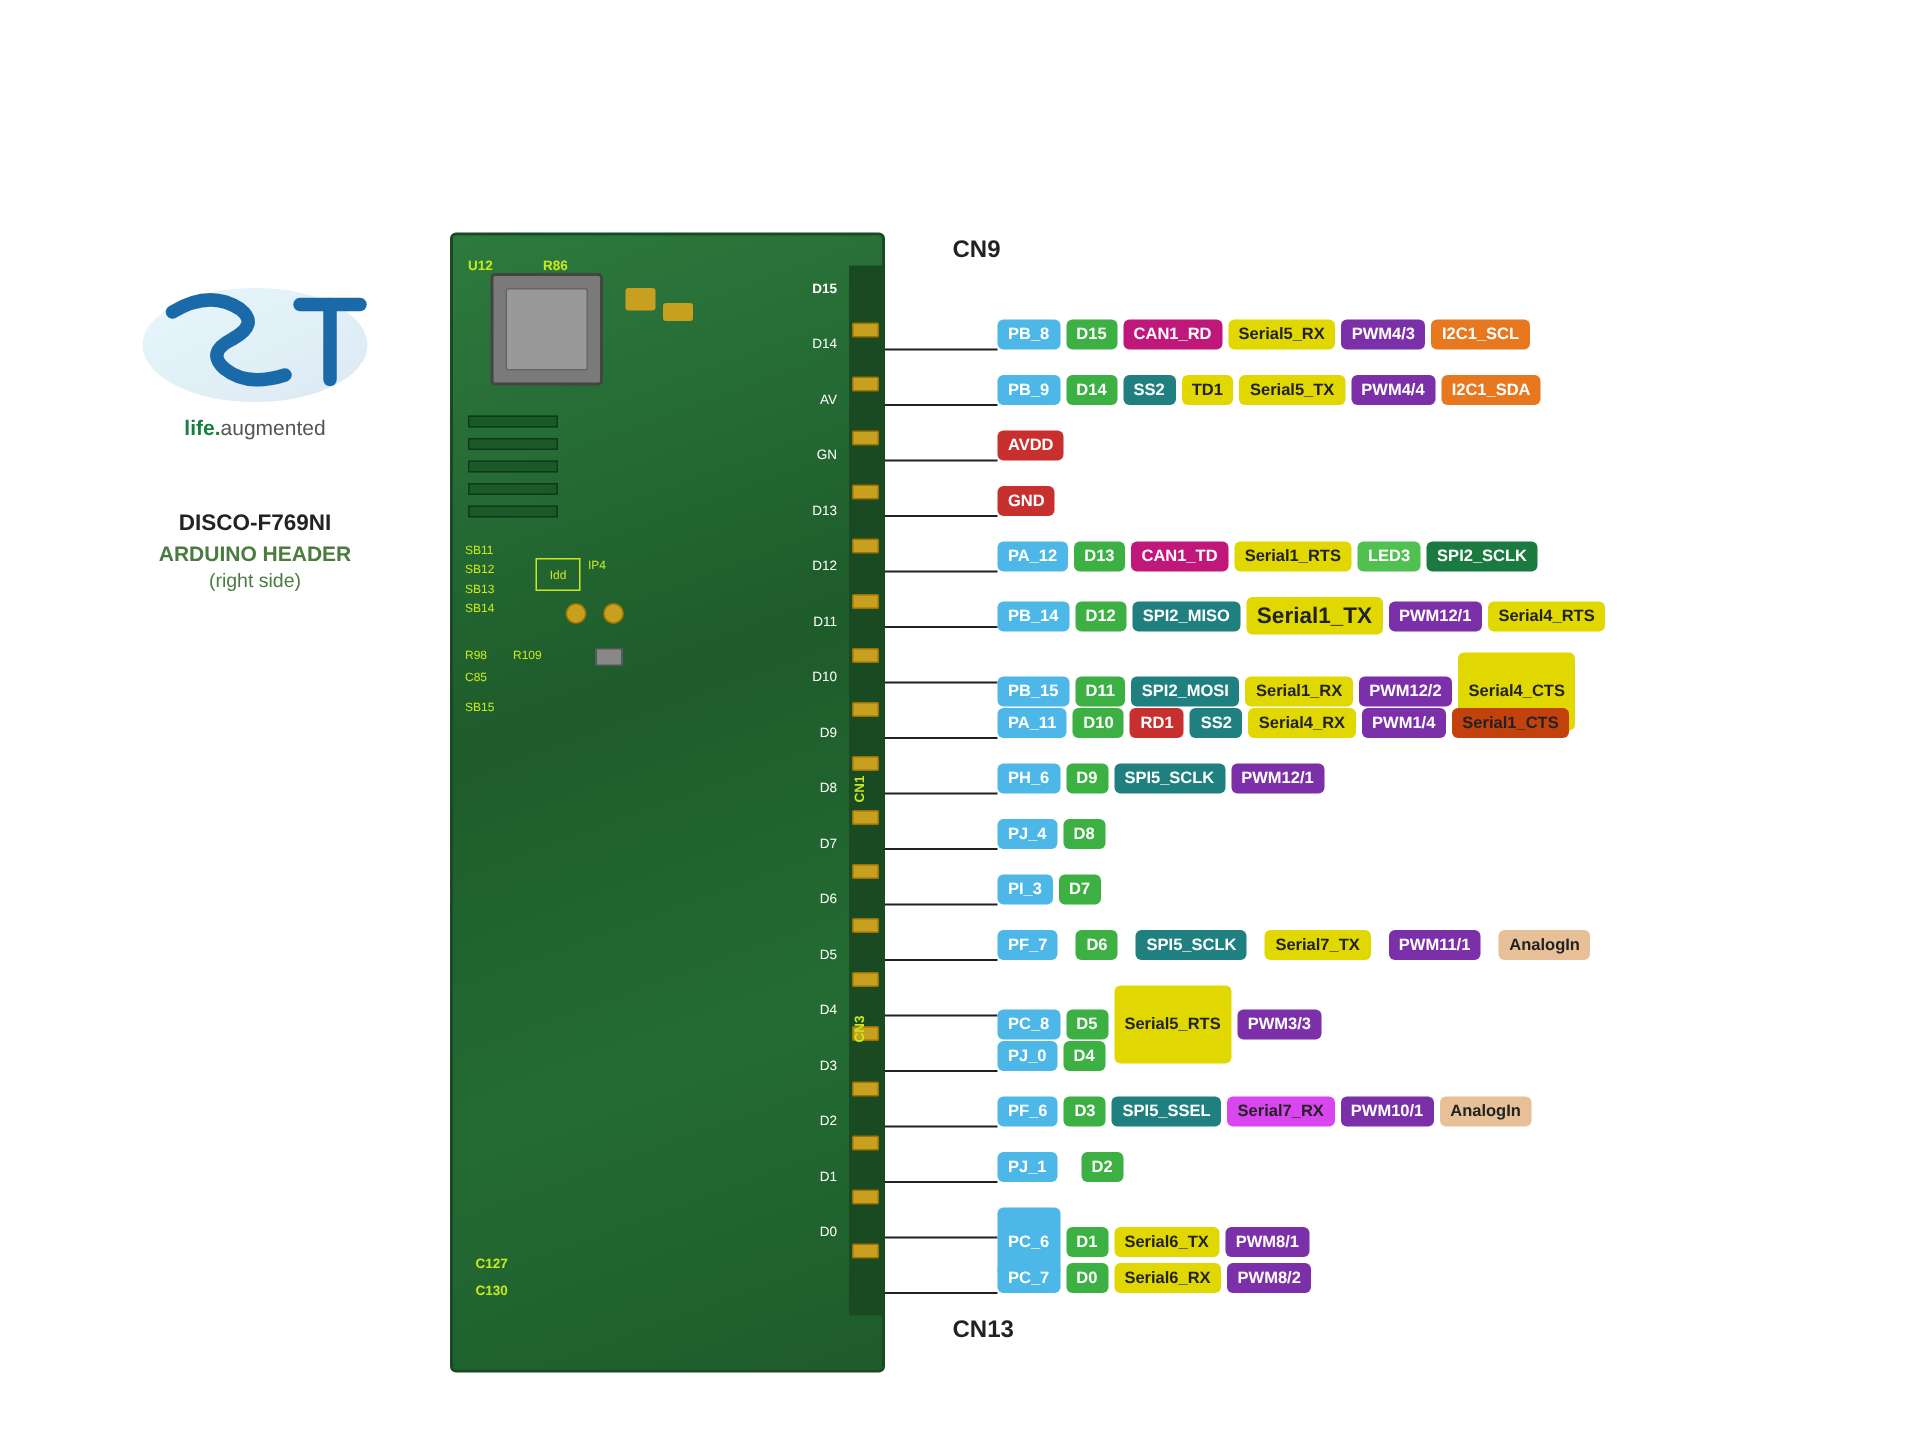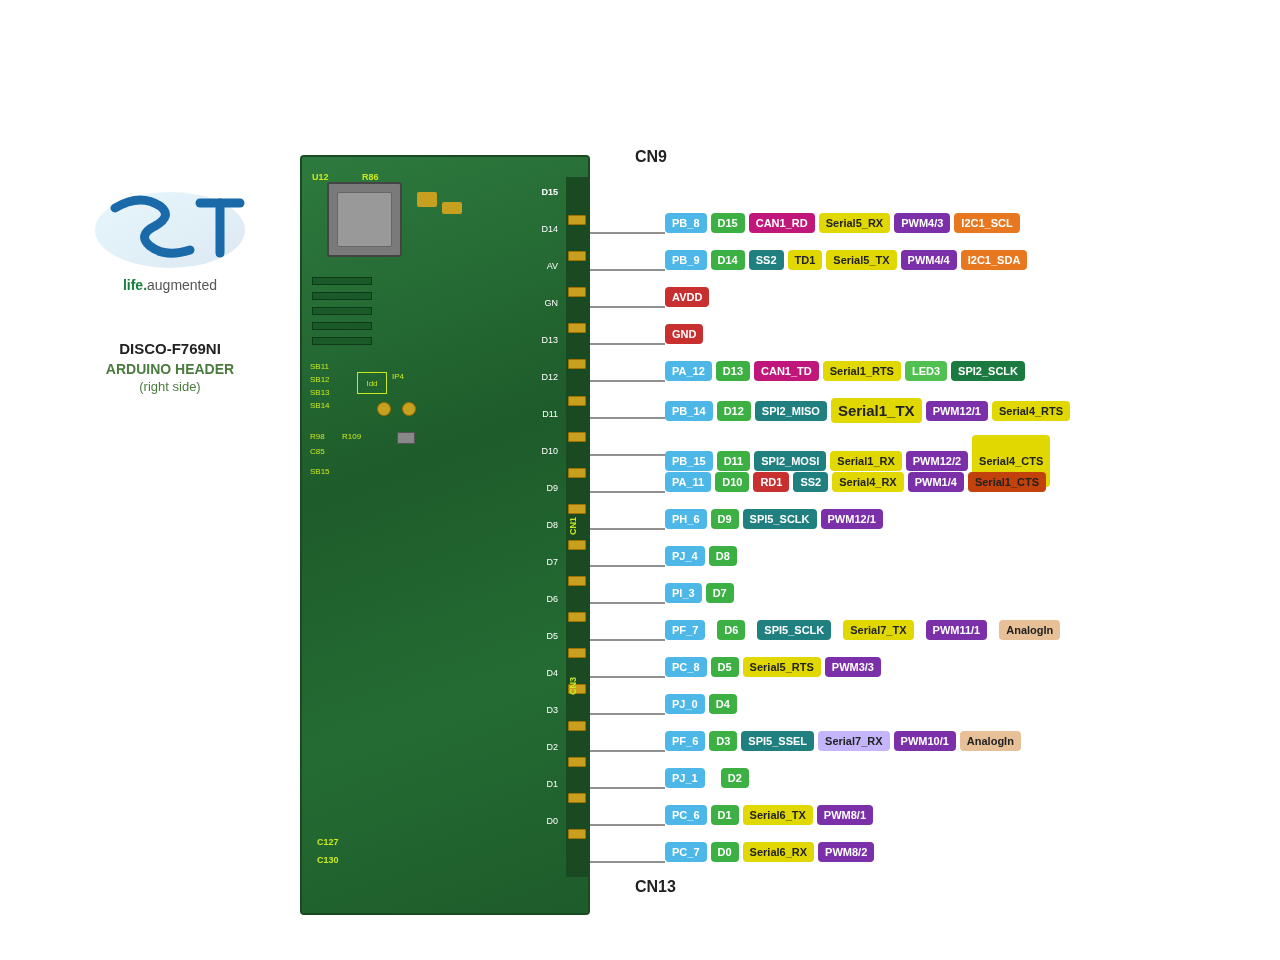--- a/index.html
+++ b/index.html
@@ -174,21 +174,21 @@
     <div style="position:absolute; right:30px; top:548px; color:#fff; font-size:9px;">D3</div>
     <div style="position:absolute; right:30px; top:585px; color:#fff; font-size:9px;">D2</div>
     <div style="position:absolute; right:30px; top:622px; color:#fff; font-size:9px;">D1</div>
     <div style="position:absolute; right:30px; top:659px; color:#fff; font-size:9px;">D0</div>
 
     <div style="position:absolute; right:10px; top:360px; color:#c8e820; font-size:9px; font-weight:bold; writing-mode:vertical-rl; transform:rotate(180deg);">CN1</div>
     <div style="position:absolute; right:10px; top:520px; color:#c8e820; font-size:9px; font-weight:bold; writing-mode:vertical-rl; transform:rotate(180deg);">CN3</div>
   </div>
 </div>
 
-<div style="position:absolute; left:635px; top:148px; font-size:16px; font-weight:bold; color:#222;">CN9</div>
+<div style="position:absolute; left:635px; top:158px; font-size:16px; font-weight:bold; color:#222;">CN9</div>
 
 <div style="position:absolute; left:635px; top:878px; font-size:16px; font-weight:bold; color:#222;">CN13</div>
 
 <div id="diagram" style="position:absolute; left:590px; top:185px; width:700px; height:720px;">
 
   <svg style="position:absolute; left:0; top:0; width:100px; height:720px; pointer-events:none;">
 
     <line x1="0" y1="48" x2="75" y2="48" stroke="#222" stroke-width="1.2"></line>
     <line x1="0" y1="85" x2="75" y2="85" stroke="#222" stroke-width="1.2"></line>
     <line x1="0" y1="122" x2="75" y2="122" stroke="#222" stroke-width="1.2"></line>
@@ -282,41 +282,41 @@
       <span style="display: inline-block; padding: 4px 7px; border-radius: 4px; font-size: 11px; font-weight: bold; color: rgb(255, 255, 255); background: rgb(77, 184, 232); white-space: nowrap; text-align: center;">PF_7</span>
       <span style="display: inline-block; padding: 4px 7px; border-radius: 4px; font-size: 11px; font-weight: bold; color: rgb(255, 255, 255); background: rgb(60, 176, 67); white-space: nowrap; text-align: center;">D6</span>
       <span style="display: inline-block; padding: 4px 7px; border-radius: 4px; font-size: 11px; font-weight: bold; color: rgb(255, 255, 255); background: rgb(32, 128, 128); white-space: nowrap; text-align: center;">SPI5_SCLK</span>
       <span style="display: inline-block; padding: 4px 7px; border-radius: 4px; font-size: 11px; font-weight: bold; color: rgb(34, 34, 34); background: rgb(224, 216, 0); white-space: nowrap; text-align: center;">Serial7_TX</span>
       <span style="display: inline-block; padding: 4px 7px; border-radius: 4px; font-size: 11px; font-weight: bold; color: rgb(255, 255, 255); background: rgb(123, 47, 168); white-space: nowrap; text-align: center;">PWM11/1</span>
       <span style="display: inline-block; padding: 4px 7px; border-radius: 4px; font-size: 11px; font-weight: bold; color: rgb(34, 34, 34); background: rgb(232, 192, 152); white-space: nowrap; text-align: center;">AnalogIn</span>
     </div>
     <div style="display: flex; align-items: center; position: absolute; left: 75px; top: 472px; gap: 4px;">
       <span style="display: inline-block; padding: 4px 7px; border-radius: 4px; font-size: 11px; font-weight: bold; color: rgb(255, 255, 255); background: rgb(77, 184, 232); white-space: nowrap; text-align: center;">PC_8</span>
       <span style="display: inline-block; padding: 4px 7px; border-radius: 4px; font-size: 11px; font-weight: bold; color: rgb(255, 255, 255); background: rgb(60, 176, 67); white-space: nowrap; text-align: center;">D5</span>
-      <span style="display: inline-block; padding: 4px 7px; border-radius: 4px; font-size: 11px; font-weight: bold; color: rgb(34, 34, 34); background: rgb(224, 216, 0); white-space: nowrap; text-align: center;">Serial5_RTS</span>
+      <span style="display: inline-block; padding: 20px 7px; border-radius: 4px; font-size: 11px; font-weight: bold; color: rgb(34, 34, 34); background: rgb(224, 216, 0); white-space: nowrap; text-align: center;">Serial5_RTS</span>
       <span style="display: inline-block; padding: 4px 7px; border-radius: 4px; font-size: 11px; font-weight: bold; color: rgb(255, 255, 255); background: rgb(123, 47, 168); white-space: nowrap; text-align: center;">PWM3/3</span>
     </div>
     <div style="display: flex; align-items: center; position: absolute; left: 75px; top: 509px; gap: 4px;">
       <span style="display: inline-block; padding: 4px 7px; border-radius: 4px; font-size: 11px; font-weight: bold; color: rgb(255, 255, 255); background: rgb(77, 184, 232); white-space: nowrap; text-align: center;">PJ_0</span>
       <span style="display: inline-block; padding: 4px 7px; border-radius: 4px; font-size: 11px; font-weight: bold; color: rgb(255, 255, 255); background: rgb(60, 176, 67); white-space: nowrap; text-align: center;">D4</span>
     </div>
     <div style="display: flex; align-items: center; position: absolute; left: 75px; top: 546px; gap: 4px;">
       <span style="display: inline-block; padding: 4px 7px; border-radius: 4px; font-size: 11px; font-weight: bold; color: rgb(255, 255, 255); background: rgb(77, 184, 232); white-space: nowrap; text-align: center;">PF_6</span>
       <span style="display: inline-block; padding: 4px 7px; border-radius: 4px; font-size: 11px; font-weight: bold; color: rgb(255, 255, 255); background: rgb(60, 176, 67); white-space: nowrap; text-align: center;">D3</span>
       <span style="display: inline-block; padding: 4px 7px; border-radius: 4px; font-size: 11px; font-weight: bold; color: rgb(255, 255, 255); background: rgb(32, 128, 128); white-space: nowrap; text-align: center;">SPI5_SSEL</span>
-      <span style="display: inline-block; padding: 4px 7px; border-radius: 4px; font-size: 11px; font-weight: bold; color: rgb(34, 34, 34); background: #c4b5fd; white-space: nowrap; text-align: center;">Serial7_RX</span>
+      <span style="display: inline-block; padding: 4px 7px; border-radius: 4px; font-size: 11px; font-weight: bold; color: rgb(34, 34, 34); background: #d946ef; white-space: nowrap; text-align: center;">Serial7_RX</span>
       <span style="display: inline-block; padding: 4px 7px; border-radius: 4px; font-size: 11px; font-weight: bold; color: rgb(255, 255, 255); background: rgb(123, 47, 168); white-space: nowrap; text-align: center;">PWM10/1</span>
       <span style="display: inline-block; padding: 4px 7px; border-radius: 4px; font-size: 11px; font-weight: bold; color: rgb(34, 34, 34); background: rgb(232, 192, 152); white-space: nowrap; text-align: center;">AnalogIn</span>
     </div>
     <div style="display: flex; align-items: center; position: absolute; left: 75px; top: 583px; gap: 16px;">
       <span style="display: inline-block; padding: 4px 7px; border-radius: 4px; font-size: 11px; font-weight: bold; color: rgb(255, 255, 255); background: rgb(77, 184, 232); white-space: nowrap; text-align: center;">PJ_1</span>
       <span style="display: inline-block; padding: 4px 7px; border-radius: 4px; font-size: 11px; font-weight: bold; color: rgb(255, 255, 255); background: rgb(60, 176, 67); white-space: nowrap; text-align: center;">D2</span>
     </div>
     <div style="display: flex; align-items: center; position: absolute; left: 75px; top: 620px; gap: 4px;">
-      <span style="display: inline-block; padding: 4px 7px; border-radius: 4px; font-size: 11px; font-weight: bold; color: rgb(255, 255, 255); background: rgb(77, 184, 232); white-space: nowrap; text-align: left;">PC_6</span>
+      <span style="display: inline-block; padding: 17px 7px; border-radius: 4px; font-size: 11px; font-weight: bold; color: rgb(255, 255, 255); background: rgb(77, 184, 232); white-space: nowrap; text-align: left;">PC_6</span>
       <span style="display: inline-block; padding: 4px 7px; border-radius: 4px; font-size: 11px; font-weight: bold; color: rgb(255, 255, 255); background: rgb(60, 176, 67); white-space: nowrap; text-align: center;">D1</span>
       <span style="display: inline-block; padding: 4px 7px; border-radius: 4px; font-size: 11px; font-weight: bold; color: rgb(34, 34, 34); background: rgb(224, 216, 0); white-space: nowrap; text-align: center;">Serial6_TX</span>
       <span style="display: inline-block; padding: 4px 7px; border-radius: 4px; font-size: 11px; font-weight: bold; color: rgb(255, 255, 255); background: rgb(123, 47, 168); white-space: nowrap; text-align: center;">PWM8/1</span>
     </div>
     <div style="display: flex; align-items: center; position: absolute; left: 75px; top: 657px; gap: 4px;">
       <span style="display: inline-block; padding: 4px 7px; border-radius: 4px; font-size: 11px; font-weight: bold; color: rgb(255, 255, 255); background: rgb(77, 184, 232); white-space: nowrap; text-align: center;">PC_7</span>
       <span style="display: inline-block; padding: 4px 7px; border-radius: 4px; font-size: 11px; font-weight: bold; color: rgb(255, 255, 255); background: rgb(60, 176, 67); white-space: nowrap; text-align: center;">D0</span>
       <span style="display: inline-block; padding: 4px 7px; border-radius: 4px; font-size: 11px; font-weight: bold; color: rgb(34, 34, 34); background: rgb(224, 216, 0); white-space: nowrap; text-align: center;">Serial6_RX</span>
       <span style="display: inline-block; padding: 4px 7px; border-radius: 4px; font-size: 11px; font-weight: bold; color: rgb(255, 255, 255); background: rgb(123, 47, 168); white-space: nowrap; text-align: center;">PWM8/2</span>
     </div>

